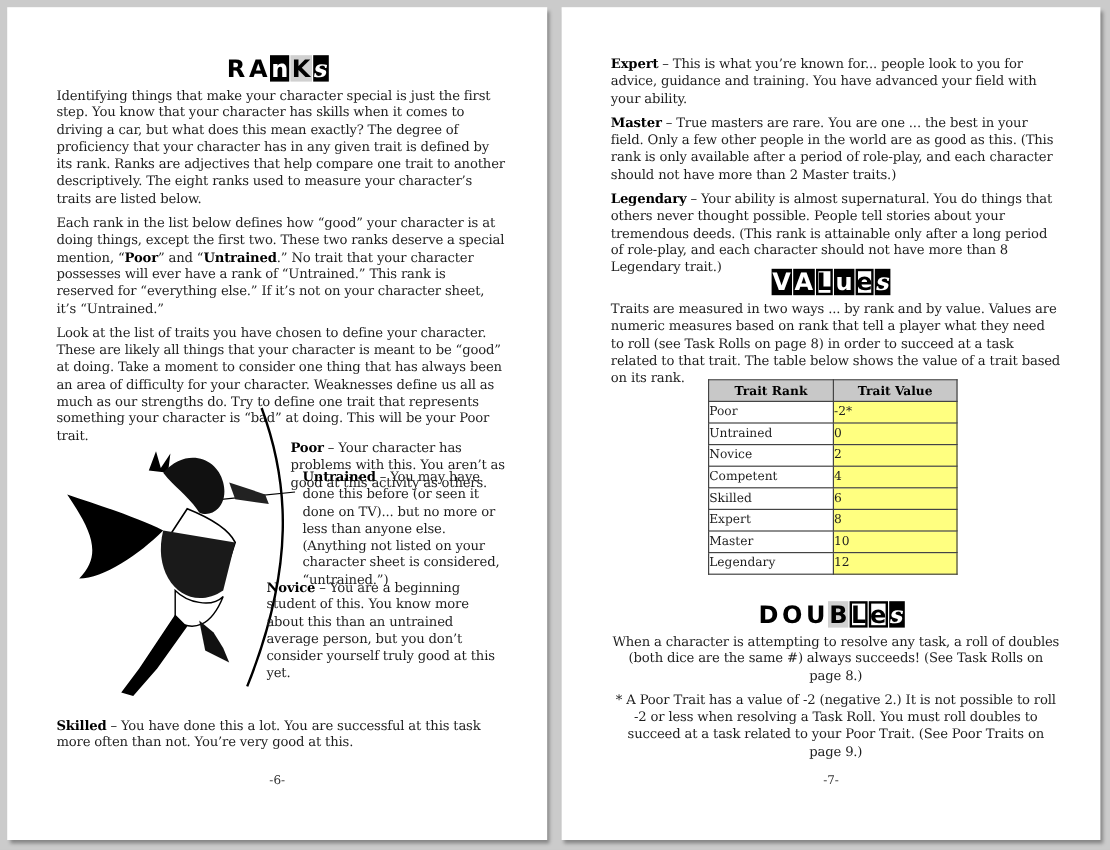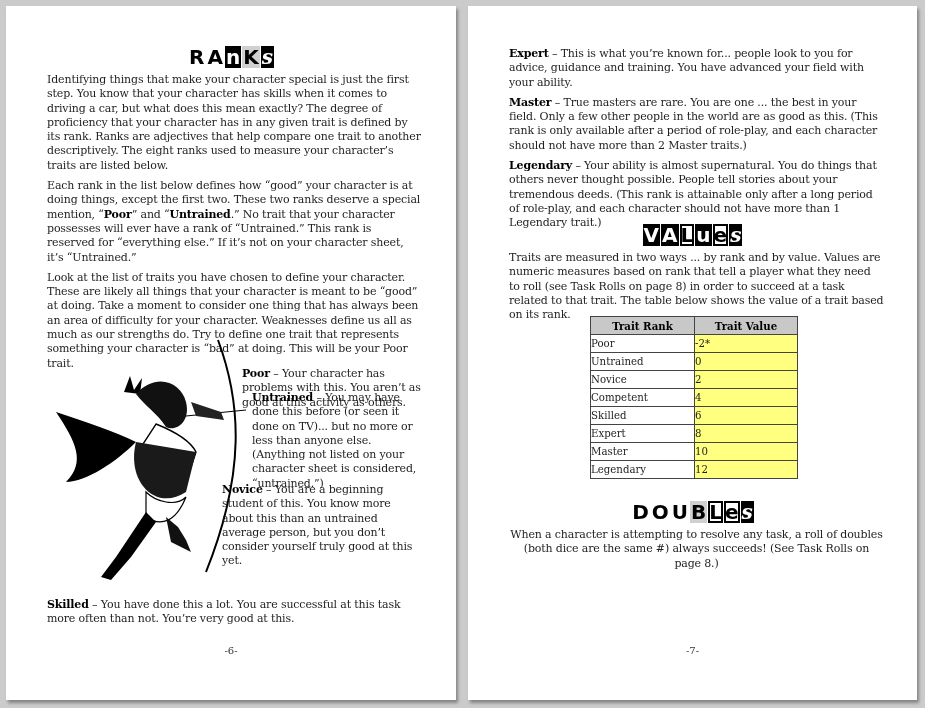--- a/index.html
+++ b/index.html
@@ -93,21 +93,21 @@
   </div>
 
   <div class="pagenum" style="top:639px;">-6-</div>
 </div>
 
 <div class="page" id="page-right">
 
   <div class="txt" style="left:41px; top:41px; width:375px;">
     <p><span class="b">Expert</span><span> – This is what you’re known for... people look to you for advice, guidance and training. You have advanced your field with your ability.</span></p>
     <p><span class="b">Master</span><span> – True masters are rare. You are one ... the best in your field. Only a few other people in the world are as good as this. (This rank is only available after a period of role-play, and each character should not have more than 2 Master traits.)</span></p>
-    <p><span class="b">Legendary</span><span> – Your ability is almost supernatural. You do things that others never thought possible. People tell stories about your tremendous deeds. (This rank is attainable only after a long period of role-play, and each character should not have more than 1 Legendary trait.)</span></p>
+    <p><span class="b">Legendary</span><span> – Your ability is almost supernatural. You do things that others never thought possible. People tell stories about your tremendous deeds. (This rank is attainable only after a long period of role-play, and each character should not have more than 8 Legendary trait.)</span></p>
   </div>
 
   <div class="title" style="top:218px;">
     <span class="ransom">
       <span class="g-inv">V</span>
       <span class="g-inv">A</span>
       <span class="g-box">L</span>
       <span class="g-inv">u</span>
       <span class="g-box">e</span>
       <span class="g-inv g-serif">s</span>
@@ -166,16 +166,17 @@
       <span class="g-plain">U</span>
       <span class="g-grey">B</span>
       <span class="g-box">L</span>
       <span class="g-box">e</span>
       <span class="g-inv g-serif">s</span>
     </span>
   </div>
 
   <div class="txt" style="left:41px; top:522px; width:375px;text-align:center;">
     <p>When a character is attempting to resolve any task, a roll of doubles (both dice are the same #) always succeeds! (See Task Rolls on page 8.)</p>
+    <p>* A Poor Trait has a value of -2 (negative 2.) It is not possible to roll -2 or less when resolving a Task Roll. You must roll doubles to succeed at a task related to your Poor Trait. (See Poor Traits on page 9.)</p>
   </div>
 
   <div class="pagenum" style="top:639px;">-7-</div>
 </div>
 
 </body></html>

